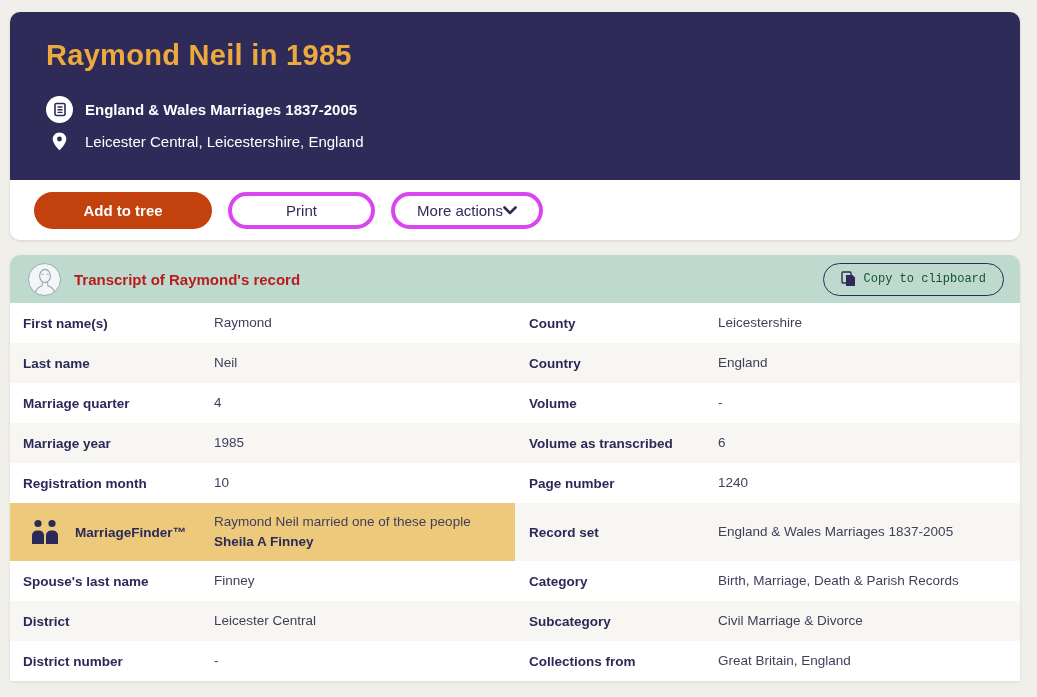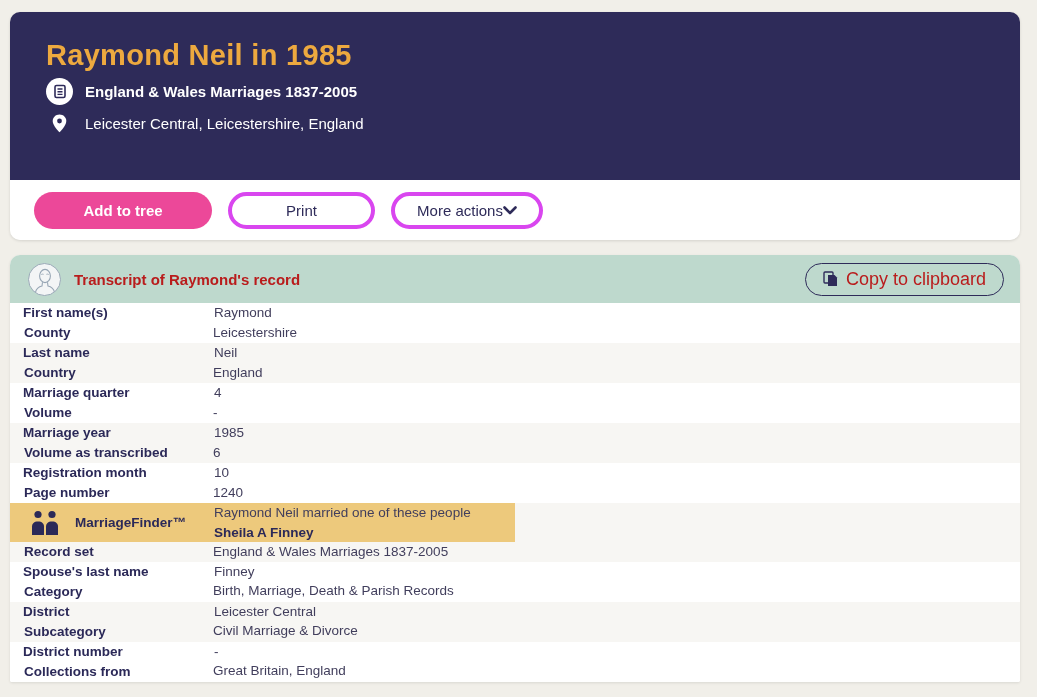--- a/index.html
+++ b/index.html
@@ -18,21 +18,21 @@
     position: absolute; left: 10px; top: 12px; width: 1010px;
     border-radius: 10px; overflow: hidden;
     box-shadow: 0 1px 3px rgba(0,0,0,0.12);
   }
   .top-card-header {
     background: #2E2B59;
     height: 168px;
     padding: 27px 36px 20px 36px;
   }
   .page-title {
-    margin: 0 0 6px 0;
+    margin: 0 0 24px 0;
     color: #EDA93F;
     font-size: 29px;
     font-weight: bold;
     letter-spacing: 0.3px;
   }
   .meta-row {
     display: flex; align-items: center;
     color: #ffffff;
     margin-bottom: 9px;
   }
@@ -49,21 +49,21 @@
   .btn {
     height: 37px;
     border-radius: 19px;
     font-family: "Liberation Sans", sans-serif;
     font-size: 15px;
     display: inline-flex; align-items: center; justify-content: center;
     cursor: pointer;
   }
   .btn-primary {
     width: 178px;
-    background: #ec4899; color: #fff;
+    background: #c2410c; color: #fff;
     border: none; font-weight: 600;
   }
   .btn-outline {
     background: #fff; color: #2E2B59;
     border: 4px solid #d946ef;
   }
   .btn-print { width: 147px; }
   .btn-more { width: 152px; }
   .chev { margin-top: 1px; }
 
@@ -89,31 +89,31 @@
     overflow: hidden;
     flex-shrink: 0;
   }
   .transcript-title { font-weight: bold; font-size: 15px; color: #b91c1c; }
   .btn-copy {
     margin-left: auto;
     height: 33px;
     border: 1.5px solid #2E2B59;
     border-radius: 17px;
     background: transparent;
-    color: #b91c1c;
-    font-family: Liberation Sans, sans-serif;
-    font-size: 18px;
+    color: #14532d;
+    font-family: Liberation Mono, monospace;
+    font-size: 12px;
     display: inline-flex; align-items: center; gap: 8px;
     padding: 0 17px;
     cursor: pointer;
   }
 
   
   .record-rows { width: 100%; }
-  .row { display: flex; min-height: 40px; background: #ffffff; flex-direction: column; }
+  .row { display: flex; min-height: 40px; background: #ffffff; }
   .row.alt { background: #F7F6F3; }
   .row.tall { min-height: 58px; }
   .cell { width: 505px; display: flex; align-items: center; flex-shrink: 0; }
   .label-wrap {
     width: 204px; flex-shrink: 0;
     padding-left: 13px;
     display: flex; align-items: center;
     font-weight: bold; font-size: 13.5px; color: #2B2958;
   }
   .cell.right .label-wrap { width: 203px; padding-left: 14px; }

